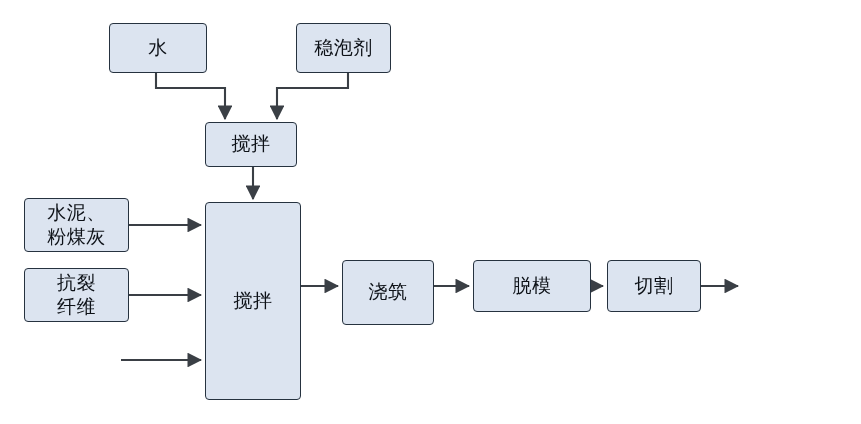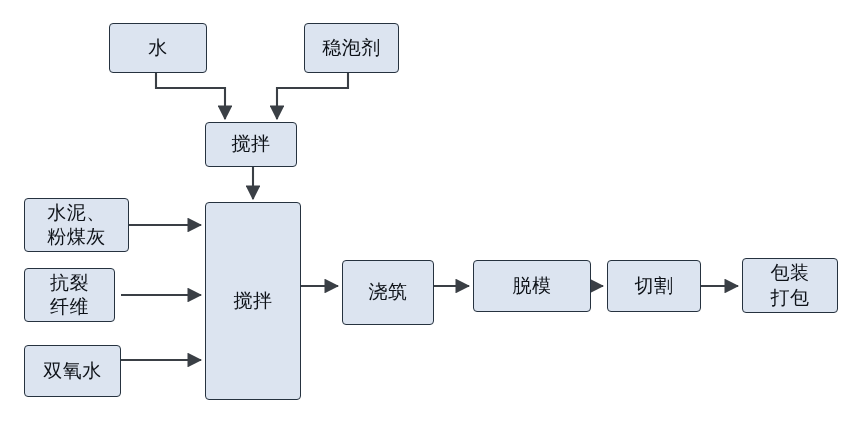--- a/index.html
+++ b/index.html
@@ -75,36 +75,33 @@
       <path d="M 434 286 L 469 286" marker-end="url(#arrow)"></path>
 
       <path d="M 568 286 L 603 286" marker-end="url(#arrow)"></path>
 
       <path d="M 701 286 L 738 286" marker-end="url(#arrow)"></path>
     </g>
   </svg>
 
   <div class="node" style="left:109px; top:23px; width:98px; height:50px;">水</div>
 
-  <div class="node" style="left:304px; top:23px; width:95px; height:50px;">稳泡剂</div>
+  <div class="node" style="left:296px; top:23px; width:95px; height:50px;">稳泡剂</div>
 
   <div class="node" style="left:205px; top:122px; width:92px; height:45px;">搅拌</div>
 
   <div class="node" style="left:24px; top:198px; width:105px; height:54px;">水泥、
 粉煤灰</div>
 
-  <div class="node" style="left:24px; top:268px; width:91px; height:54px;">抗裂
+  <div class="node" style="left:24px; top:268px; width:105px; height:54px;">抗裂
 纤维</div>
 
-  <div class="node" style="left:24px; top:345px; width:97px; height:52px;">双氧水</div>
 
   <div class="node tall" style="left:205px; top:202px; width:96px; height:198px;">搅拌</div>
 
   <div class="node" style="left:342px; top:260px; width:92px; height:65px;">浇筑</div>
 
   <div class="node" style="left:473px; top:260px; width:118px; height:52px;">脱模</div>
 
   <div class="node" style="left:607px; top:260px; width:94px; height:52px;">切割</div>
 
-  <div class="node" style="left:742px; top:258px; width:96px; height:55px;">包装
-打包</div>
 
 </div>
 
 </body></html>

